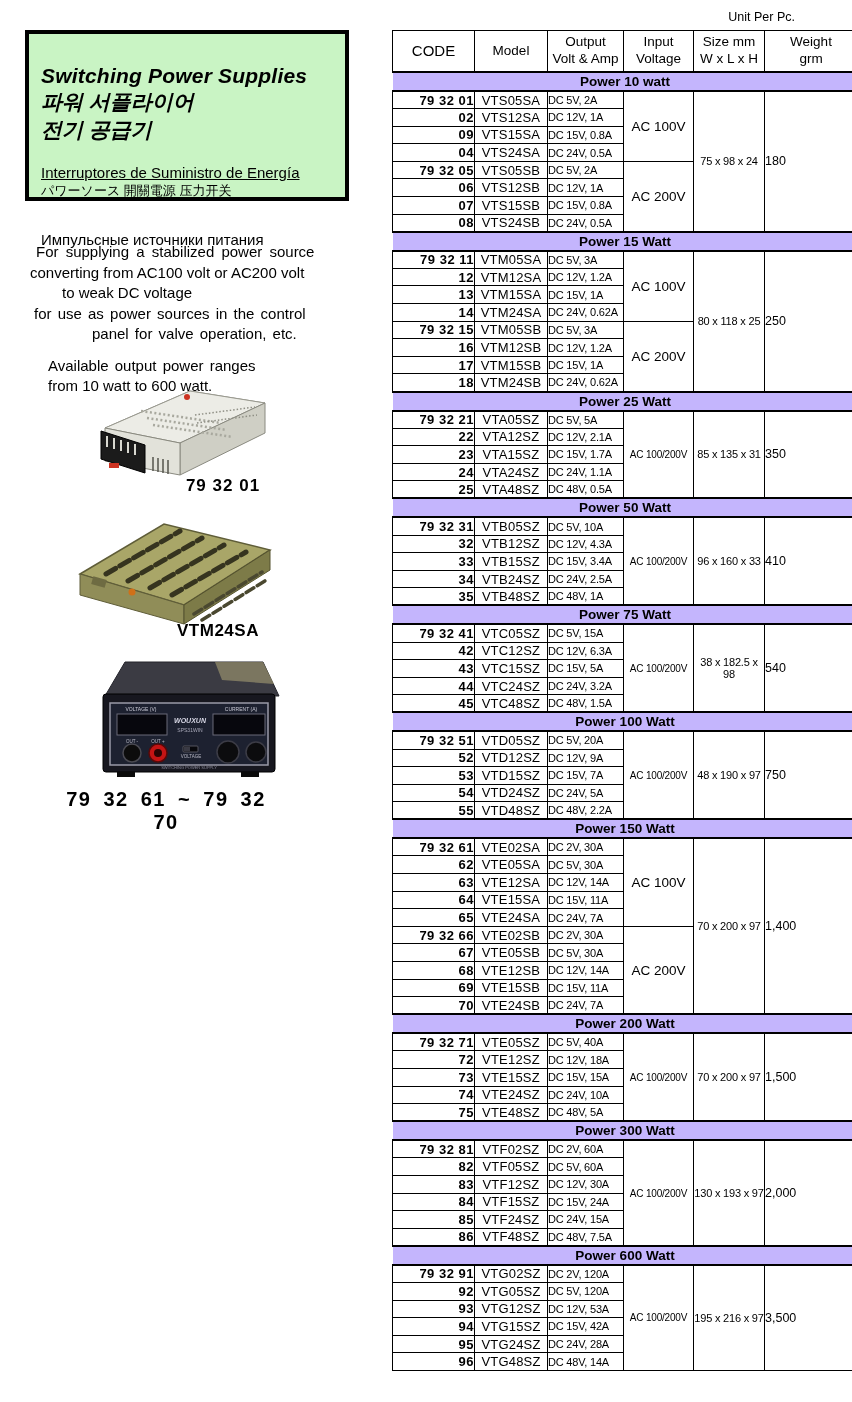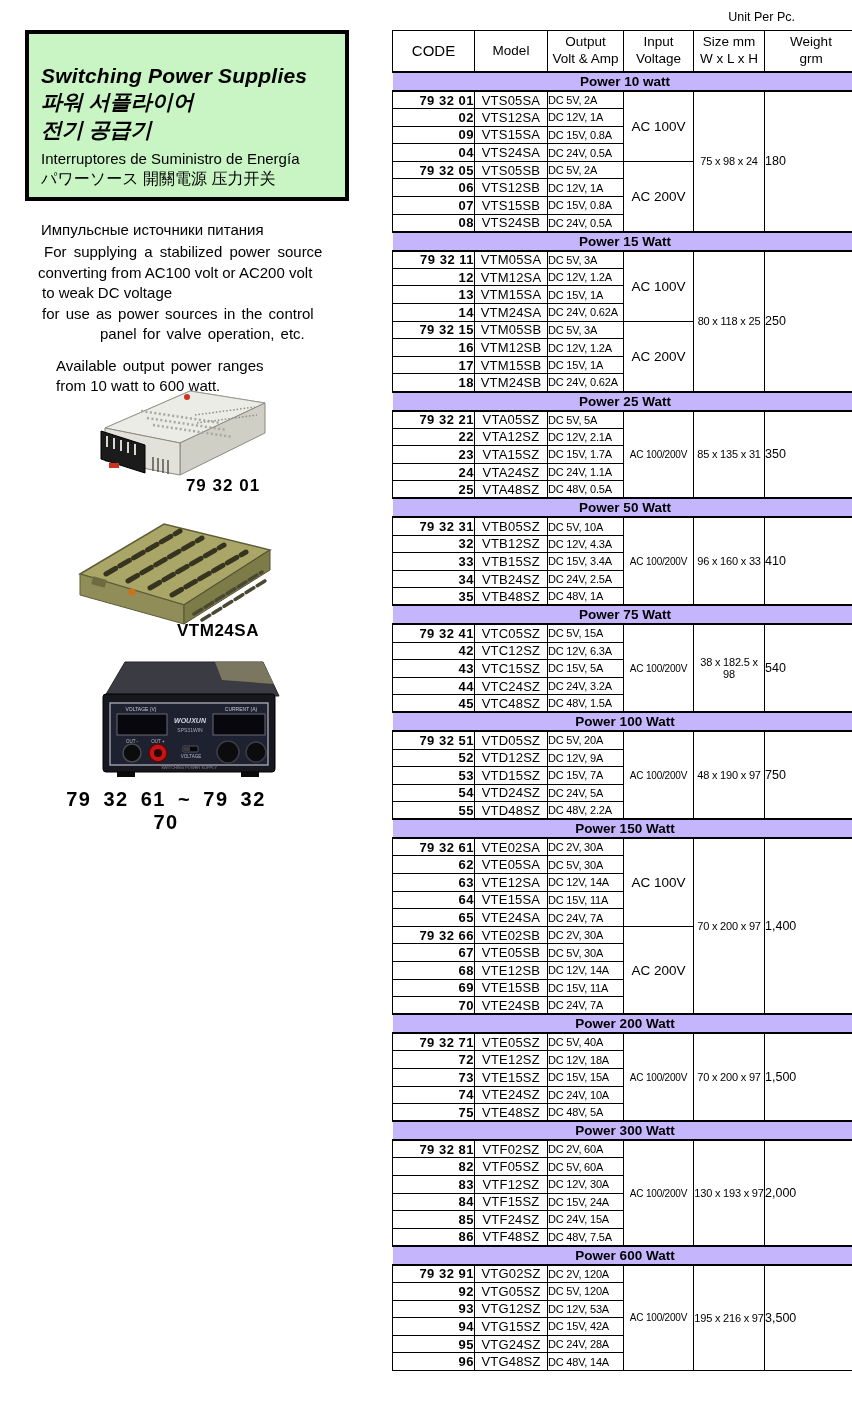--- a/index.html
+++ b/index.html
@@ -8,28 +8,28 @@
     font-family:"Liberation Sans", sans-serif;color:#000;
     -webkit-font-smoothing:antialiased;
   }
   
   .info-box{
     position:absolute;left:25px;top:30px;width:292px;height:146px;
     background:#c9f4c4;border:4px solid #000;padding:9px 12px 8px 12px;
   }
   .info-title{font-size:21px;font-weight:bold;font-style:italic;letter-spacing:0.2px;margin-top:21px;}
   .info-kor{font-size:21px;font-weight:bold;font-style:italic;line-height:1.32;}
-  .info-es{font-size:15px;margin-top:7px;line-height:1.22;}
-  .info-jp{font-size:16px;line-height:1.25;}
+  .info-es{font-size:15px;margin-top:21px;line-height:1.22;text-decoration:underline;}
+  .info-jp{font-size:13px;line-height:1.25;}
   .info-ru{font-size:15px;line-height:1.2;margin-top:32px;}
   
-  .desc{position:absolute;left:36px;top:242px;width:332px;font-size:15px;line-height:1.37;}
+  .desc{position:absolute;left:28px;top:242px;width:332px;font-size:15px;line-height:1.37;}
   .desc .l1{padding-left:8px;word-spacing:3px;}
   .desc .l2{padding-left:2px;}
-  .desc .l3{padding-left:6px;}
+  .desc .l3{padding-left:6px;margin-left:28px;}
   .desc .l4{padding-left:6px;word-spacing:2px;}
   .desc .l5{padding-left:64px;word-spacing:2px;}
   .desc .gap{height:11px;}
   .desc .l6{padding-left:20px;word-spacing:2px;}
   .desc .l7{padding-left:20px;}
   
   .prod{position:absolute;}
   .prod-label{position:absolute;font-weight:bold;text-align:center;}
   .label-1{left:158px;top:476px;width:130px;font-size:17px;letter-spacing:1px;}
   .label-2{left:148px;top:621px;width:140px;font-size:17px;letter-spacing:0.5px;}

